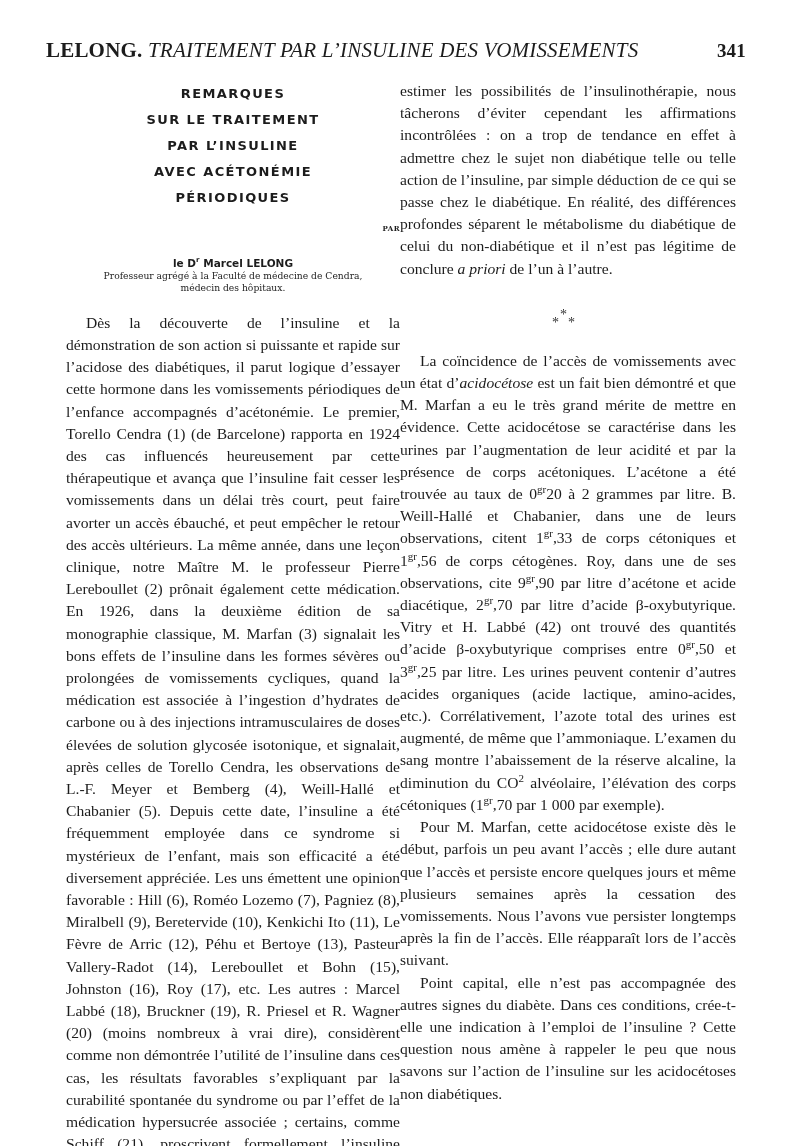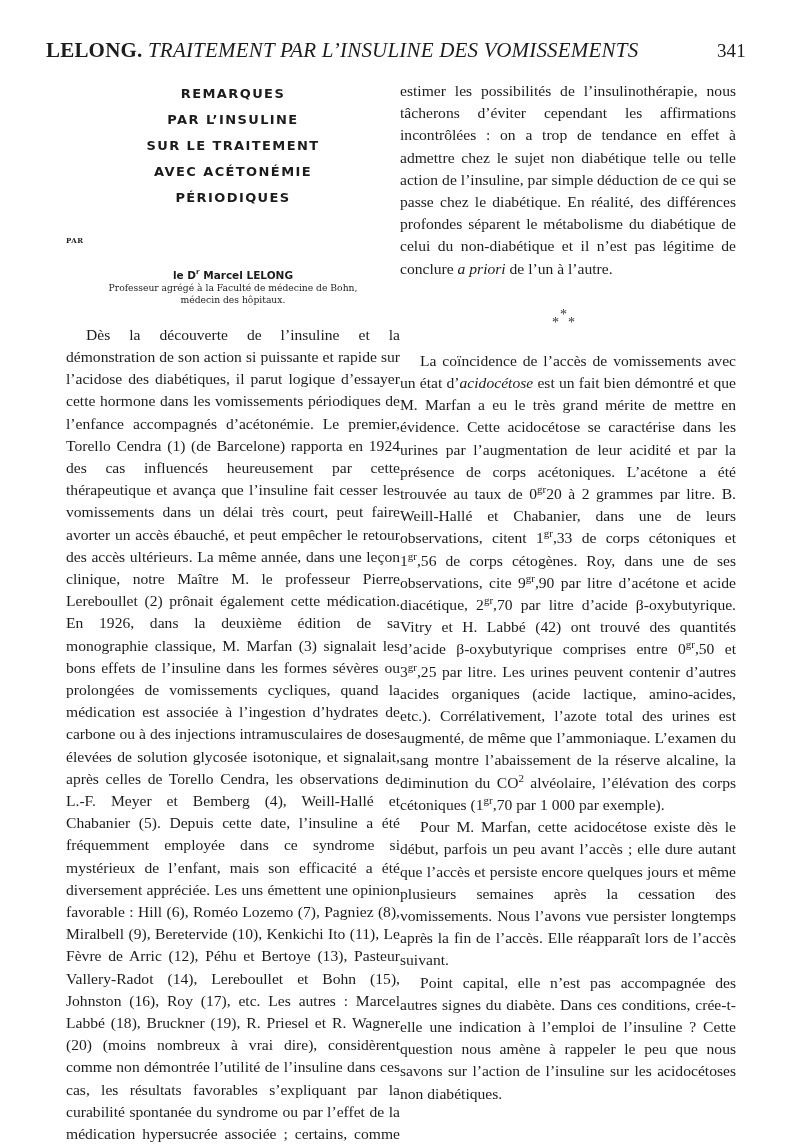--- a/index.html
+++ b/index.html
@@ -8,37 +8,37 @@
     font-family: "DejaVu Serif", "Liberation Serif", serif;
     color: #1c1c1c;
   }
   .running-head {
     position: absolute; left: 46px; top: 38px; width: 700px;
     font-family: "Liberation Serif", serif; font-size: 21px; letter-spacing: 0.2px;
     white-space: nowrap;
   }
   .running-head .author { font-weight: bold; }
   .running-head .title { font-style: italic; }
-  .running-head .pageno { position: absolute; right: 0; top: 2px; font-size: 19px; }
+  .running-head .pageno { position: absolute; right: 0; top: 2px; font-size: 19px; font-weight: bold; }
 
   .col {
     position: absolute; top: 80px; width: 334px;
     font-family: "Liberation Serif", serif; font-size: 15.6px; line-height: 22.2px;
     text-align: justify; hyphens: manual;
   }
   .col-left { left: 66px; }
   .col-right { left: 400px; width: 336px; }
 
   .art-title {
     text-align: center; font-family: "DejaVu Sans", sans-serif; font-weight: bold;
     font-size: 13px; line-height: 24px; letter-spacing: 1.4px; margin: 0; padding-top: 2px;
   }
   .art-by {
-    text-align: left; font-family: "DejaVu Serif", serif; font-weight: bold;
-    font-size: 7px; letter-spacing: 0.5px; margin-top: 20px;
+    text-align: right; font-family: "DejaVu Serif", serif; font-weight: bold;
+    font-size: 7px; letter-spacing: 0.5px; margin-top: 8px;
   }
   .art-author {
     text-align: center; font-family: "DejaVu Sans", sans-serif; font-weight: bold;
     font-size: 10.5px; margin-top: 14px; line-height: 13px;
   }
   .art-author sup { font-size: 7px; }
   .art-affil {
     text-align: center; font-family: "DejaVu Serif", serif; font-size: 9.2px; line-height: 12px;
   }
   .body-text { margin-top: 18px; }
@@ -57,28 +57,28 @@
 
 <div class="running-head">
   <span class="author">LELONG.</span>
   <span class="title">TRAITEMENT PAR L’INSULINE DES VOMISSEMENTS</span>
   <span class="pageno">341</span>
 </div>
 
 <div class="col col-left">
   <div>
     <div class="art-title">REMARQUES</div>
+    <div class="art-title">SUR LE TRAITEMENT</div>
     <div class="art-title">PAR L’INSULINE</div>
-    <div class="art-title">SUR LE TRAITEMENT</div>
     <div class="art-title">AVEC ACÉTONÉMIE</div>
     <div class="art-title">PÉRIODIQUES</div>
   </div>
   <div class="art-by">PAR</div>
   <div class="art-author"><span>le D</span><sup>r</sup> <span>Marcel LELONG</span></div>
-  <div class="art-affil">Professeur agrégé à la Faculté de médecine de Bohn,</div>
+  <div class="art-affil">Professeur agrégé à la Faculté de médecine de Cendra,</div>
   <div class="art-affil">médecin des hôpitaux.</div>
 
   <div class="body-text">
     <p>Dès la découverte de l’insuline et la démonstration de son action si puissante et rapide sur l’acidose des diabétiques, il parut logique d’essayer cette hormone dans les vomissements périodiques de l’enfance accompagnés d’acétonémie. Le premier, Torello Cendra (1) (de Barcelone) rapporta en 1924 des cas influencés heureusement par cette thérapeutique et avança que l’insuline fait cesser les vomissements dans un délai très court, peut faire avorter un accès ébauché, et peut empêcher le retour des accès ultérieurs. La même année, dans une leçon clinique, notre Maître M. le professeur Pierre Lereboullet (2) prônait également cette médication. En 1926, dans la deuxième édition de sa monographie classique, M. Marfan (3) signalait les bons effets de l’insuline dans les formes sévères ou prolongées de vomissements cycliques, quand la médication est associée à l’ingestion d’hydrates de carbone ou à des injections intramusculaires de doses élevées de solution glycosée isotonique, et signalait, après celles de Torello Cendra, les observations de L.-F. Meyer et Bemberg (4), Weill-Hallé et Chabanier (5). Depuis cette date, l’insuline a été fréquemment employée dans ce syndrome si mystérieux de l’enfant, mais son efficacité a été diversement appréciée. Les uns émettent une opinion favorable&nbsp;: Hill (6), Roméo Lozemo (7), Pagniez (8), Miralbell (9), Beretervide (10), Kenkichi Ito (11), Le Fèvre de Arric (12), Péhu et Bertoye (13), Pasteur Vallery-Radot (14), Lereboullet et Bohn (15), Johnston (16), Roy (17), etc. Les autres&nbsp;: Marcel Labbé (18), Bruckner (19), R. Priesel et R. Wagner (20) (moins nombreux à vrai dire), considèrent comme non démontrée l’utilité de l’insuline dans ces cas, les résultats favorables s’expliquant par la curabilité spontanée du syndrome ou par l’effet de la médication hypersucrée associée&nbsp;; certains, comme Schiff (21), proscrivent formellement l’insuline comme dangereuse.</p>
 
   </div>
 </div>
 
 <div class="col col-right">
   <p class="noindent"><span>estimer les possibilités de l’insulinothérapie, nous tâcherons d’éviter cependant les affirmations incontrôlées&nbsp;: on a trop de tendance en effet à admettre chez le sujet non diabétique telle ou telle action de l’insuline, par simple déduction de ce qui se passe chez le diabétique. En réalité, des différences profondes séparent le métabolisme du diabétique de celui du non-diabétique et il n’est pas légitime de conclure </span><em>a priori</em><span> de l’un à l’autre.</span></p>

